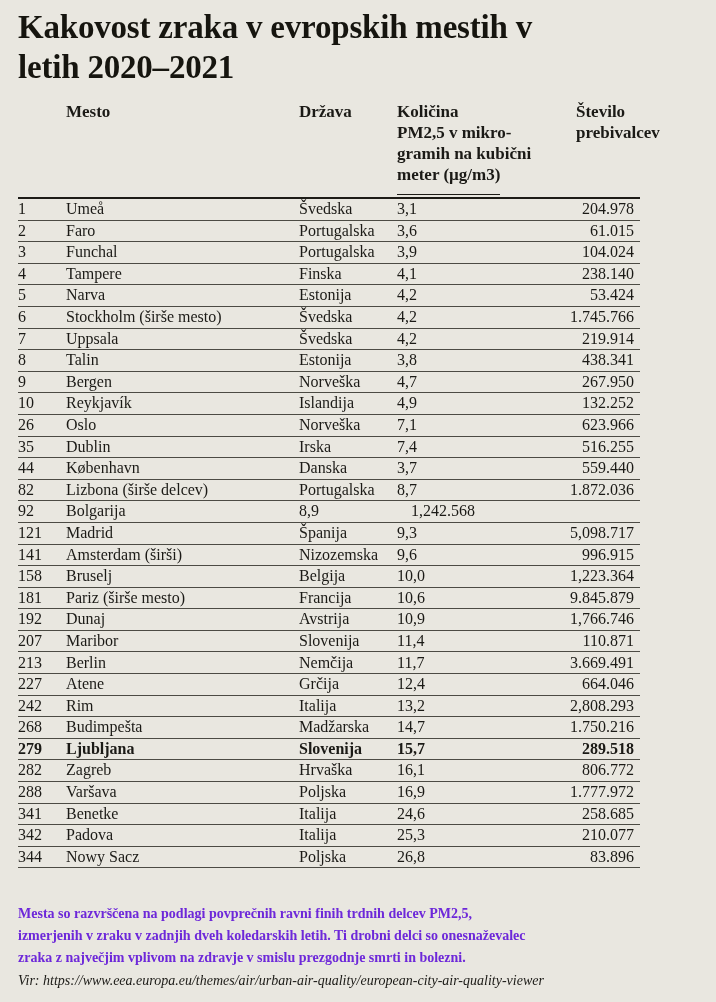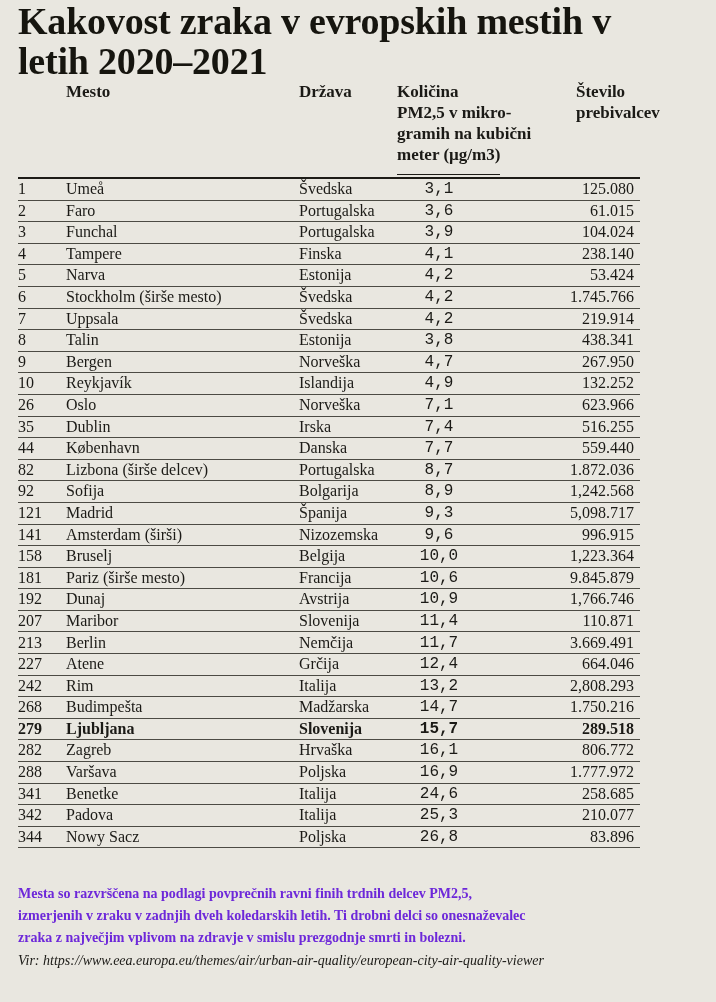--- a/index.html
+++ b/index.html
@@ -3,40 +3,40 @@
 <meta charset="utf-8">
 <style>
   html,body{margin:0;padding:0;}
   body{
     width:716px;height:1002px;overflow:hidden;
     background:#e9e7e0;color:#1b1a16;
     font-family:"Liberation Serif","DejaVu Serif",serif;
   }
   .page{padding:0 0 0 18px;position:relative;}
   .title{
-    font-size:38px;line-height:40px;font-weight:700;
-    letter-spacing:-0.2px;margin:0;padding-top:1px;color:#16150f;
-  }
-  .airtable{width:622px;}
+    font-size:33px;line-height:40px;font-weight:700;
+    letter-spacing:-0.2px;margin:0;padding-top:7px;color:#16150f;
+  }
+  .airtable{width:622px;margin-top:14px;}
   .thead{
     display:grid;grid-template-columns:48px 233px 98px 179px auto;
     font-weight:700;font-size:17px;line-height:21px;
     min-height:85px;align-items:start;
     border-bottom:2.5px solid #1d1c17;padding-bottom:2px;
   }
   .thead .c{overflow:visible;white-space:nowrap;}
   .thead span{display:block;}
   .thead .u{width:fit-content;border-bottom:1.5px solid #1d1c17;padding-bottom:9px;}
   .row{
     display:grid;grid-template-columns:48px 233px 98px 84px 1fr;
     font-size:16px;line-height:20.5px;height:20.6px;
     border-bottom:1px solid #4c4b44;align-items:center;
     white-space:nowrap;
   }
-  .row .pm{text-align:center;font-family:Liberation Mono, monospace;}
+  .row .pm{text-align:left;}
   .row .pop{text-align:right;padding-right:6px;}
   .row.bold{font-weight:700;}
   .note{
     margin-top:35px;width:692px;
     font-weight:700;font-size:14px;line-height:22px;color:#6d28d9;
   }
   .source{
     width:698px;font-size:14px;line-height:23px;
     font-style:italic;font-weight:400;color:#1b1a16;
   }
@@ -68,21 +68,21 @@
         <span>prebivalcev</span>
       </div>
     </div>
 
     <div id="tbody">
         <div class="row">
           <div class="c rank">1</div>
           <div class="c city">Umeå</div>
           <div class="c country">Švedska</div>
           <div class="c pm">3,1</div>
-          <div class="c pop">125.080</div>
+          <div class="c pop">204.978</div>
         </div>
         <div class="row">
           <div class="c rank">2</div>
           <div class="c city">Faro</div>
           <div class="c country">Portugalska</div>
           <div class="c pm">3,6</div>
           <div class="c pop">61.015</div>
         </div>
         <div class="row">
           <div class="c rank">3</div>
@@ -151,33 +151,32 @@
           <div class="c rank">35</div>
           <div class="c city">Dublin</div>
           <div class="c country">Irska</div>
           <div class="c pm">7,4</div>
           <div class="c pop">516.255</div>
         </div>
         <div class="row">
           <div class="c rank">44</div>
           <div class="c city">København</div>
           <div class="c country">Danska</div>
-          <div class="c pm">7,7</div>
+          <div class="c pm">3,7</div>
           <div class="c pop">559.440</div>
         </div>
         <div class="row">
           <div class="c rank">82</div>
           <div class="c city">Lizbona (širše delcev)</div>
           <div class="c country">Portugalska</div>
           <div class="c pm">8,7</div>
           <div class="c pop">1.872.036</div>
         </div>
         <div class="row">
           <div class="c rank">92</div>
-          <div class="c city">Sofija</div>
           <div class="c country">Bolgarija</div>
           <div class="c pm">8,9</div>
           <div class="c pop">1,242.568</div>
         </div>
         <div class="row">
           <div class="c rank">121</div>
           <div class="c city">Madrid</div>
           <div class="c country">Španija</div>
           <div class="c pm">9,3</div>
           <div class="c pop">5,098.717</div>

